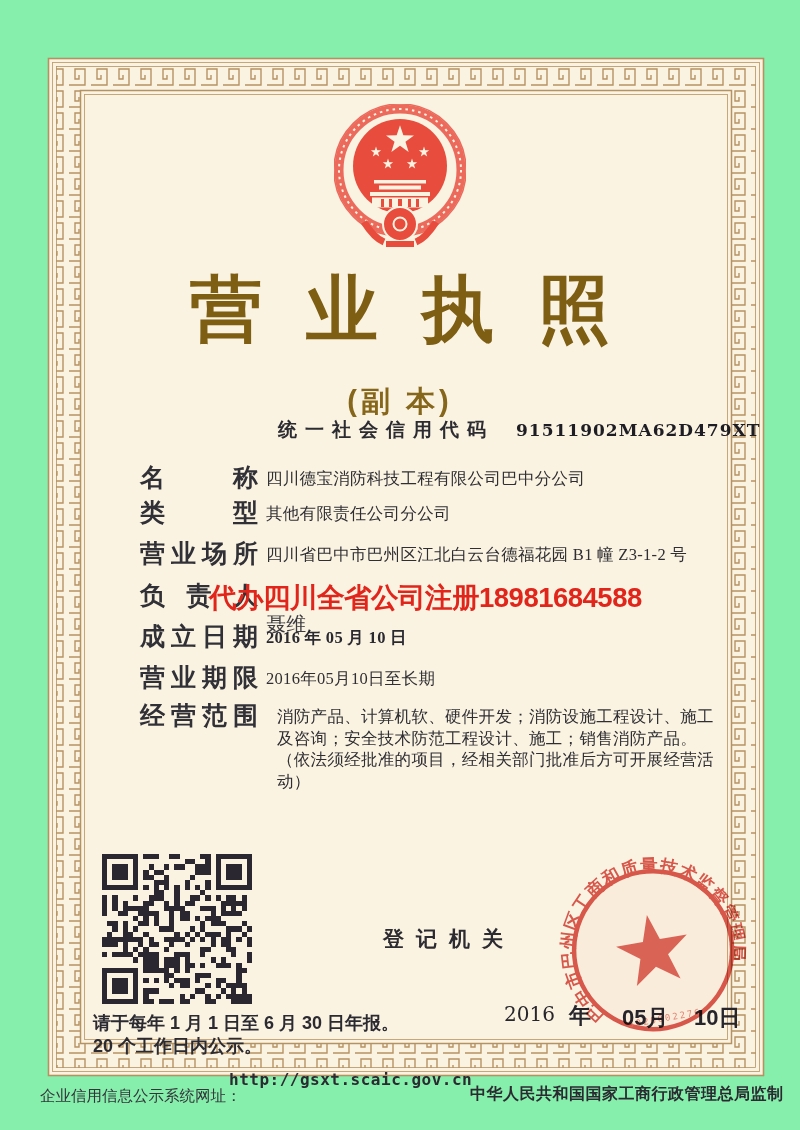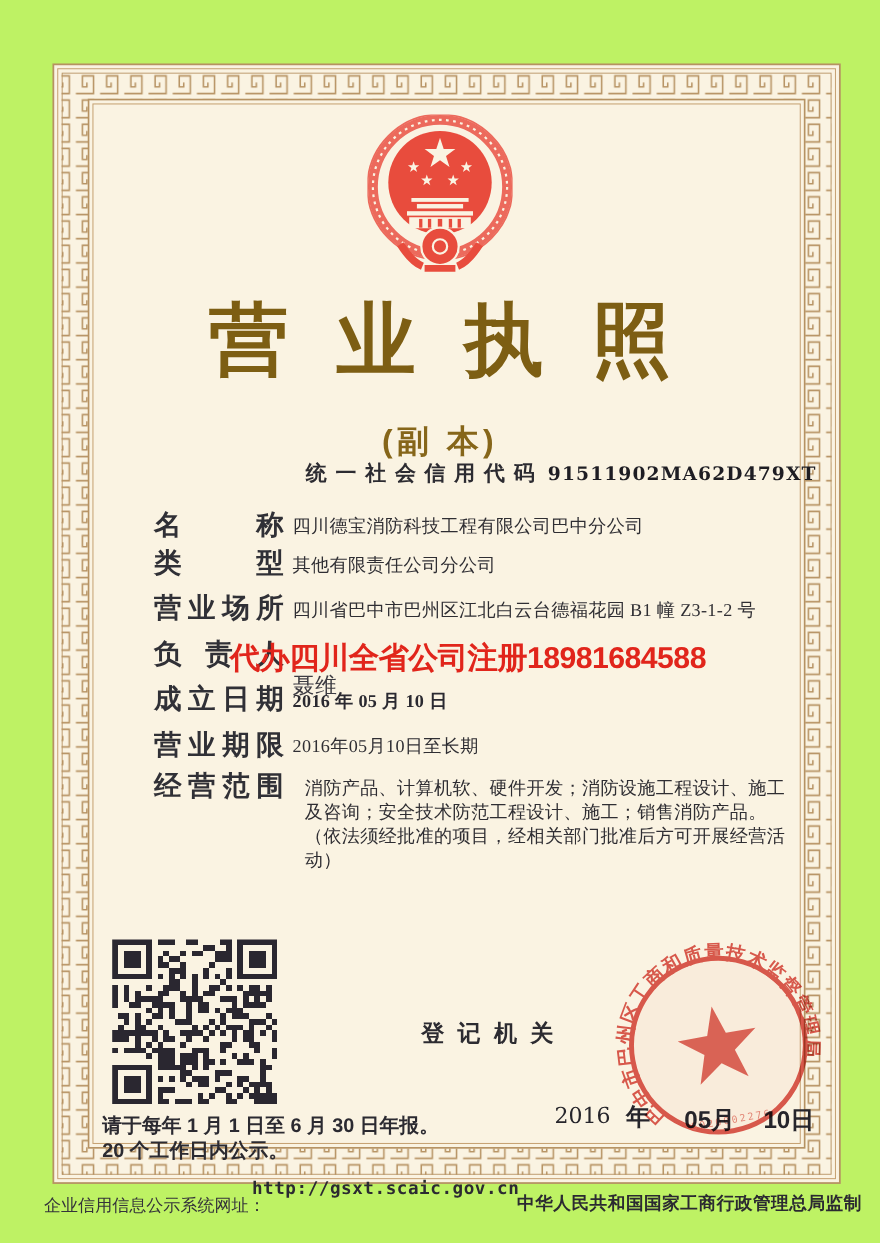--- a/index.html
+++ b/index.html
@@ -1,29 +1,29 @@
 <!DOCTYPE html>
 <html><head>
 <meta charset="utf-8">
 <style>
   html,body{margin:0;padding:0;background:#f5f4f0;}
-  .page{position:relative;width:800px;height:1130px;background:#bef264;overflow:hidden;
+  .page{position:relative;width:800px;height:1130px;background:#86efac;overflow:hidden;
         font-family:"Liberation Sans",sans-serif;color:#2e2d33;}
   svg{display:block;}
   
   .border-svg{position:absolute;left:0;top:0;z-index:1;}
   
   .emblem{position:absolute;left:334px;top:104px;z-index:2;}
   
   .title{position:absolute;left:0;right:0;top:262px;z-index:3;text-align:center;
          font-size:72px;font-weight:900;color:#7d5e13;letter-spacing:44px;transform:translateX(22px);}
   .subtitle{position:absolute;left:0;right:0;top:382px;z-index:3;text-align:center;
             font-size:29px;font-weight:700;color:#86661a;letter-spacing:4px;}
   
-  .credit-row{position:absolute;left:278px;top:417px;z-index:3;display:flex;align-items:baseline;gap:4px;white-space:nowrap;}
+  .credit-row{position:absolute;left:278px;top:417px;z-index:3;display:flex;align-items:baseline;gap:22px;white-space:nowrap;}
   .credit-label{font-size:19px;font-weight:800;color:#2c2b31;letter-spacing:8px;}
   .credit-code{font-size:17px;font-weight:600;color:#1e1d23;font-family:"DejaVu Serif",serif;letter-spacing:1px;}
   
   .frow{position:absolute;left:140px;width:575px;display:flex;align-items:flex-start;z-index:3;}
   .flabel{width:118px;flex:0 0 118px;font-size:25px;font-weight:800;color:#303036;
           text-align:justify;text-align-last:justify;line-height:23px;}
   .fvalue{margin-left:8px;font-size:16.5px;color:#2f2e33;font-family:"Liberation Serif",serif;
           line-height:21.5px;padding-top:2px;letter-spacing:0.3px;}
   .fvalue.sansval{font-family:Liberation Serif, serif;font-weight:600;color:#2a2930;}
   .fvalue.obscured{color:#3c3b42;margin-top:28px;}

